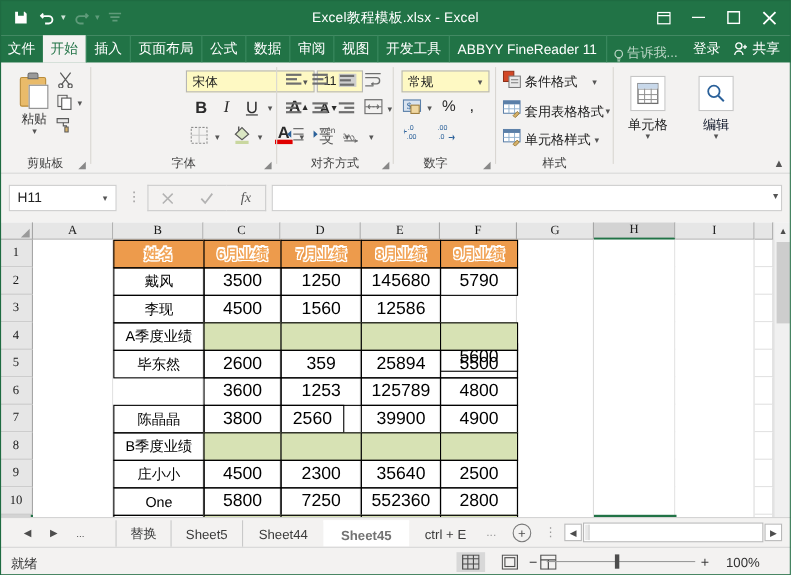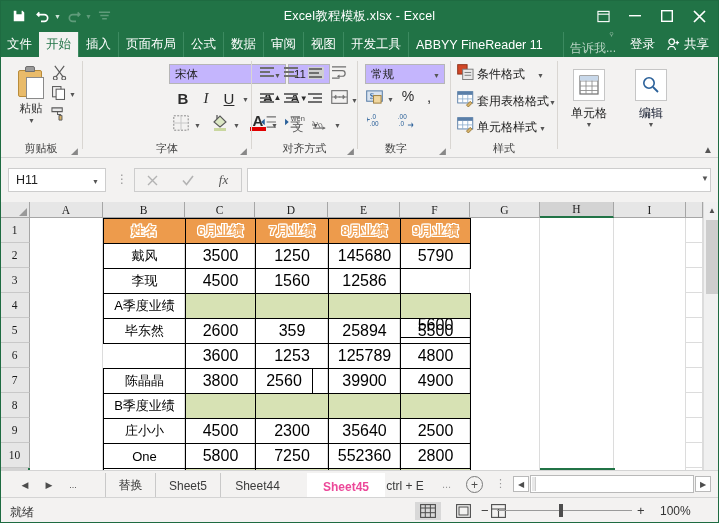--- a/index.html
+++ b/index.html
@@ -42,21 +42,21 @@
   }
   .rtab {
     height:25px; padding:0 7px; display:flex; align-items:center;
     color:#ffffff; font-size:12.5px; white-space:nowrap;
     border-left:1px solid #3c8a60;
   }
   .rtab:first-child { border-left:none; }
   .rtab.active { background:#f3f2f1; color:#217346; border-left:none; }
   .tabstrip-right { margin-left:auto; display:flex; align-items:center; height:25px; padding-right:4px; }
   .tellme { display:flex; align-items:flex-end; gap:3px; color:#b9d4c4; font-size:12px; padding:0 6px; height:25px;
-            border-left:1px solid #3c8a60;flex-direction:column; }
+            border-left:1px solid #3c8a60; }
   .signin { color:#fff; font-size:12.5px; padding:0 8px; display:flex; align-items:center; height:25px; }
   .share { color:#fff; font-size:12.5px; padding:0 6px 0 4px; display:flex; align-items:center; gap:3px; height:25px; }
 
   
   .ribbon {
     position:absolute; left:0; top:57px; width:719px; height:101px;
     background:#f3f2f1; border-bottom:1px solid #d4d4d4;
   }
   .rgroup { position:absolute; top:0; height:101px; }
   .rgroup .glabel {
@@ -69,21 +69,21 @@
   .paste-icon { position:absolute; left:14px; top:8px; width:34px; height:34px; }
   .clip-body { position:absolute; left:4px; top:5px; width:24px; height:27px; background:#e9bb6a; border:1px solid #b98c3a; border-radius:2px;}
   .clip-clip  { position:absolute; left:11px; top:1px; width:10px; height:6px; background:#9a9a9a; border:1px solid #6e6e6e; border-radius:2px 2px 0 0;}
   .clip-page  { position:absolute; left:12px; top:12px; width:18px; height:22px; background:#fff; border:1px solid #8a8a8a; }
   .paste-lbl { position:absolute; left:8px; top:44px; width:46px; text-align:center; font-size:11.5px; color:#333; }
   .paste-car { position:absolute; left:28px; top:60px; font-size:7px; color:#555; }
   .mini-ic { position:absolute; font-size:13px; color:#5a5a5a; }
 
   
   .fontbox, .sizebox, .numbox {
-    position:absolute; background:#c4b5fd; border:1px solid #b6b6b6;
+    position:absolute; background:#fef9c3; border:1px solid #b6b6b6;
     display:flex; align-items:center; font-size:11.5px; color:#222;
   }
   .fontbox { left:86px; top:7px; width:117px; height:20px; padding-left:5px; }
   .sizebox { left:205px; top:7px; width:42px; height:20px; padding-left:5px; }
   .boxcaret { position:absolute; right:4px; font-size:7px; color:#555; top:7px; }
   .fbtn { position:absolute; display:flex; align-items:center; justify-content:center; color:#2b2b2b; }
   .caret { position:absolute; font-size:7px; color:#555; }
 
   
   .alignicon { position:absolute; width:16px; height:12px; }
@@ -161,22 +161,22 @@
   .vs-thumb { position:absolute; left:2px; top:18px; width:12px; height:74px; background:#cdcdcd; }
 
   
   .sheetbar { position:absolute; left:0; top:470px; width:719px; height:27px; background:#f3f2f1; border-top:1px solid #d4d4d4; }
   .nav-btn { position:absolute; top:5px; width:18px; height:17px; display:flex; align-items:center; justify-content:center;
              font-size:9px; color:#4d4d4d; }
   .stab {
     position:absolute; top:2px; height:25px; display:flex; align-items:center; justify-content:center;
     padding:0 9px; font-size:12px; color:#3b3b3b; border-left:1px solid #c9c9c9;
   }
-  .stab.active { background:#fff; color:#ec4899; font-weight:bold; border-left:none;
-                 border-top:2px solid #fff;margin-left:13px; }
+  .stab.active { background:#fff; color:#737373; font-weight:bold; border-left:none;
+                 border-top:2px solid #fff; }
   .addsheet { position:absolute; top:5px; width:17px; height:17px; border-radius:50%;
               border:1.4px solid #7a7a7a; color:#4d4d4d; font-size:12px;
               display:flex; align-items:center; justify-content:center; line-height:1; }
   .hs-dots { position:absolute; font-size:11px; color:#9a9a9a; }
   .hscroll { position:absolute; top:4px; height:18px; background:#fff; border:1px solid #b9b9b9; }
   .hs-arrow { position:absolute; top:5px; width:16px; height:16px; border:1px solid #b9b9b9; background:#fff;
               display:flex; align-items:center; justify-content:center; font-size:8px; color:#4d4d4d; }
   .hs-thumb { position:absolute; left:1px; top:1px; width:4px; height:14px; background:#e8e8e8; border-right:1px solid #cfcfcf;}
 
   

